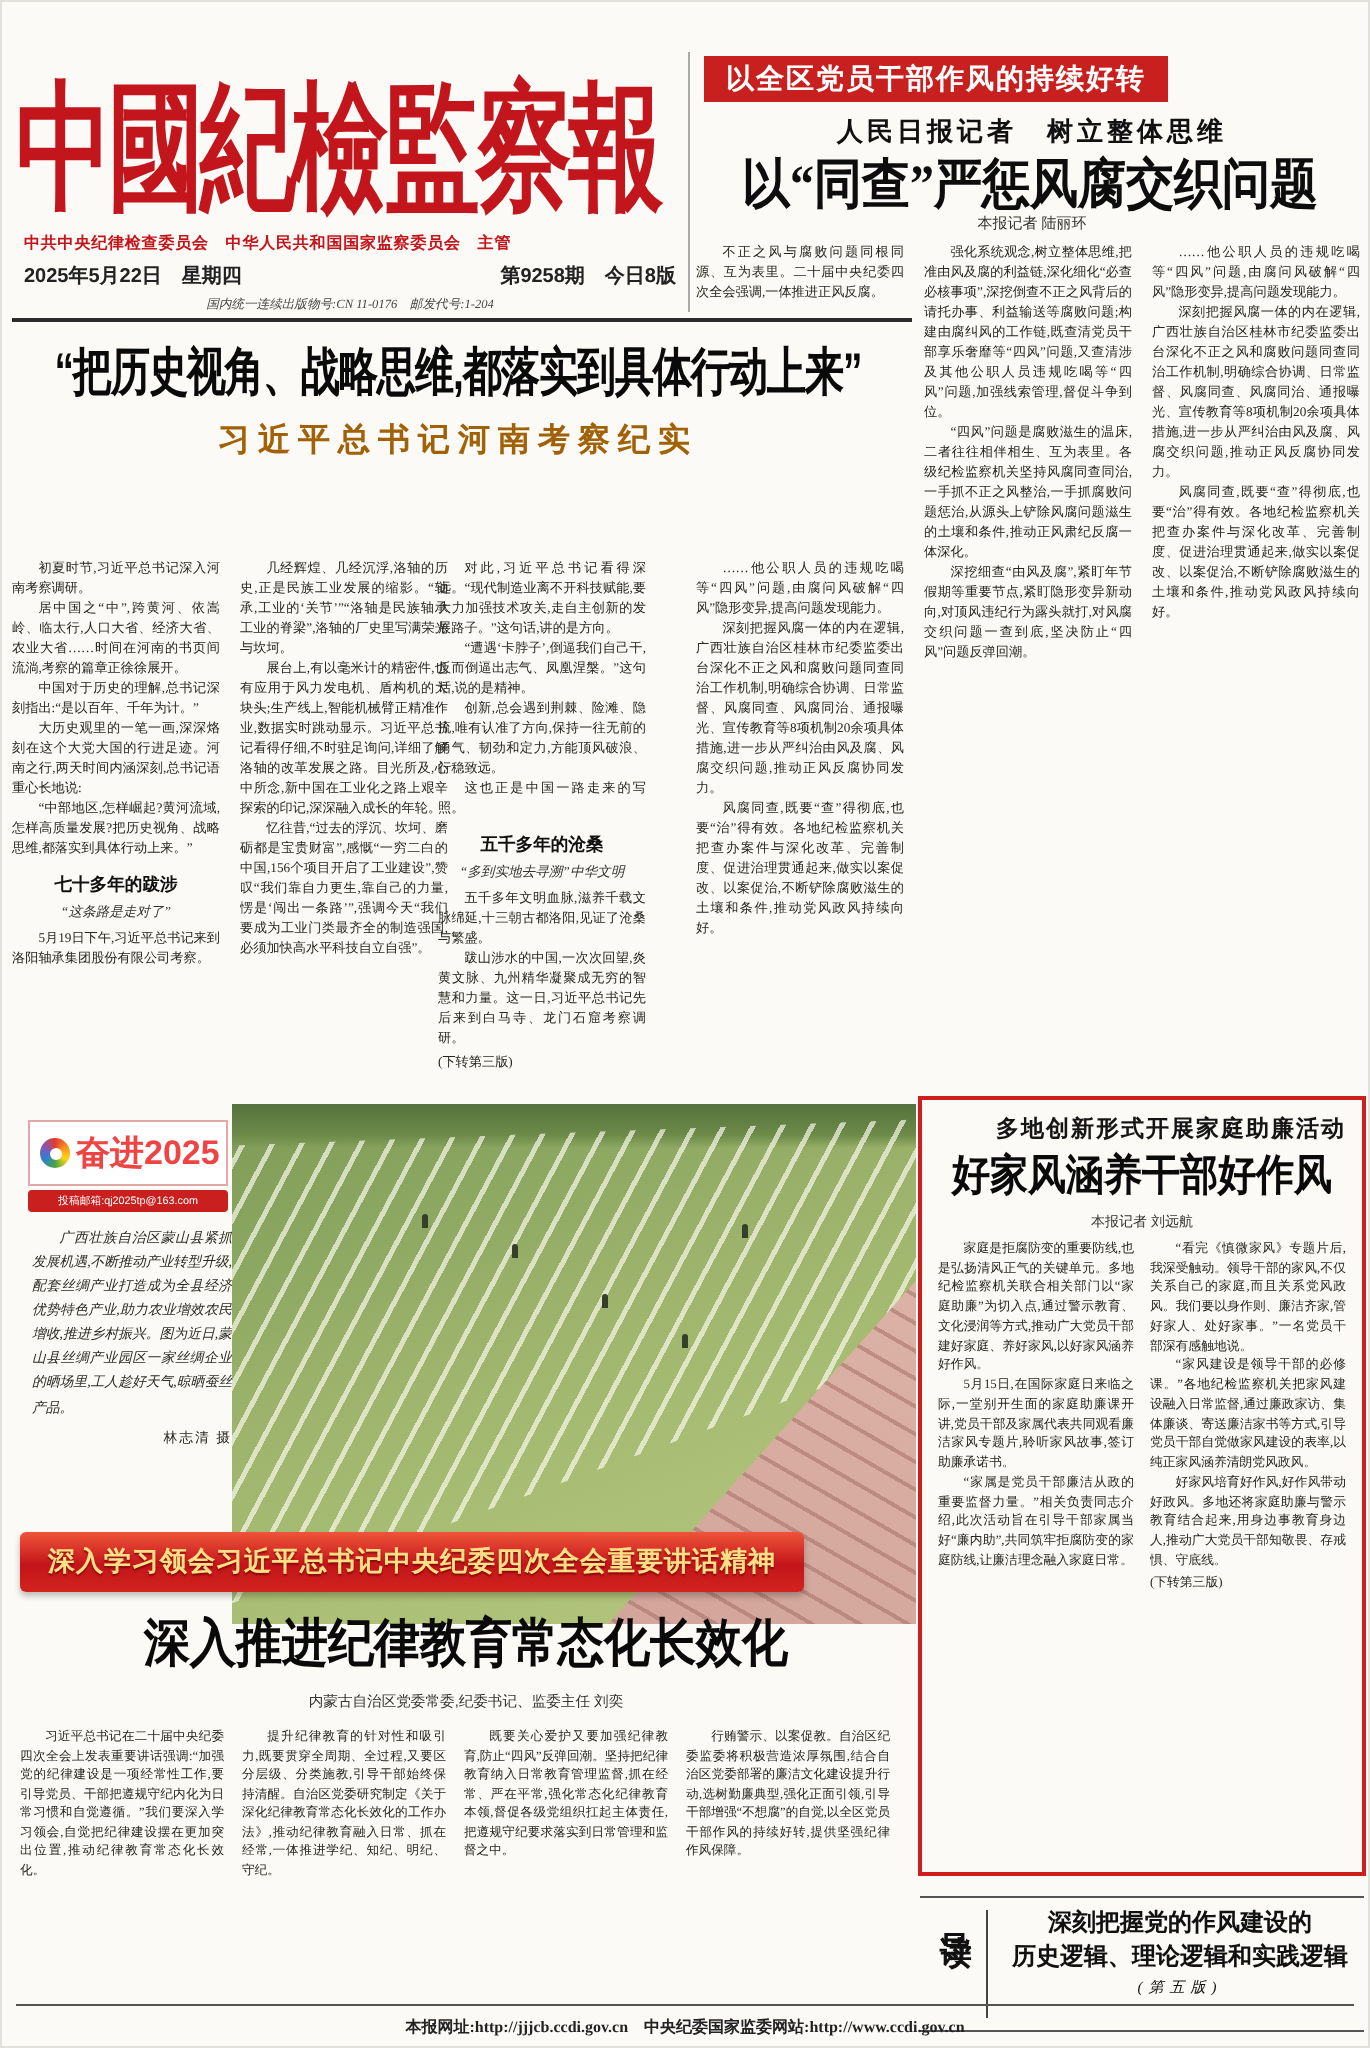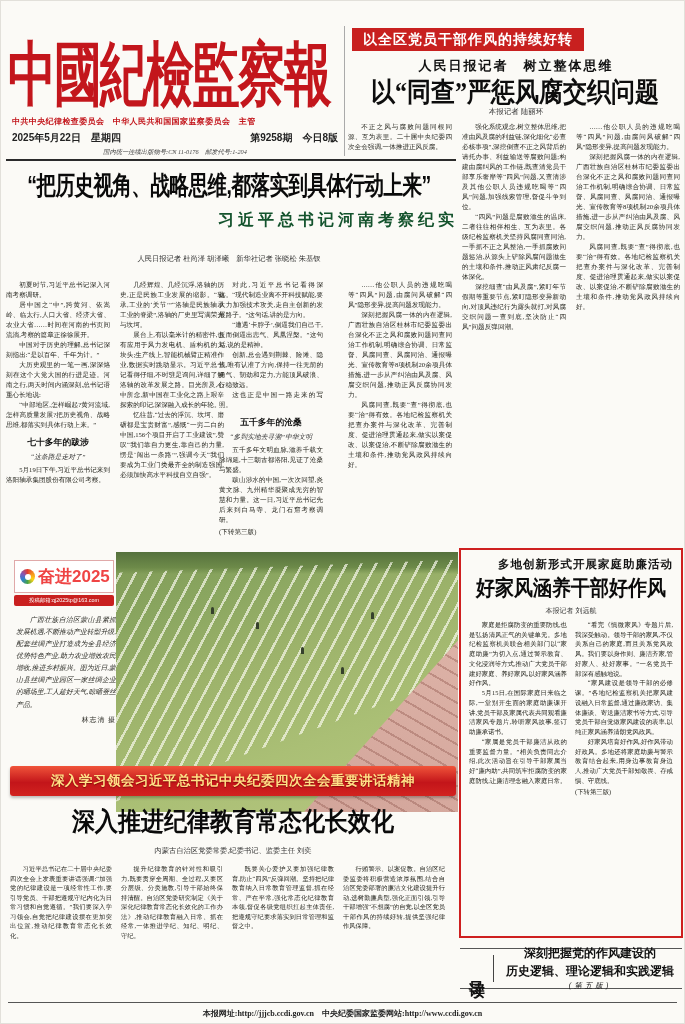--- a/index.html
+++ b/index.html
@@ -27,22 +27,22 @@
 
   .bodytext{font-size:6.6px;line-height:1.52;text-align:justify;color:#26261f;font-family:"Liberation Serif","DejaVu Serif",serif;overflow:hidden;}
   .bodytext p{text-indent:2em;}
   .sec-title{text-align:center;font-weight:bold;font-size:8.8px;margin:6px 0 2px;color:#111;}
   .sec-quote{text-align:center;font-style:italic;font-size:6.8px;margin-bottom:3px;color:#333;}
   .cont-mark{text-indent:0 !important;margin-top:2px;}
 
   
   .hn-headline{left:0;top:168px;width:458px;text-align:center;font-weight:900;font-size:19.5px;color:#0a0a0a;
     letter-spacing:-.5px;transform:scaleY(1.32);transform-origin:top center;white-space:nowrap;}
-  .hn-subhead{left:0;top:210px;width:458px;text-align:right;font-weight:bold;font-size:16px;letter-spacing:4px;
-    color:#14532d;font-family:"Liberation Serif","DejaVu Serif",serif;}
+  .hn-subhead{left:0;top:210px;width:458px;text-align:center;font-weight:bold;font-size:16px;letter-spacing:4px;
+    color:#a16207;font-family:"Liberation Serif","DejaVu Serif",serif;}
   .hn-byline{left:0;top:254px;width:458px;text-align:center;font-size:7.3px;color:#333;}
 
   
   .photo{left:116px;top:552px;width:342px;height:260px;overflow:hidden;
     background:linear-gradient(160deg,#7f9a56 0%,#8aa660 20%,#9db36b 42%,#aabf75 68%,#b6c680 100%);}
   .photo .trees{position:absolute;left:0;top:0;width:100%;height:22px;
     background:linear-gradient(180deg,#55713d,#6d8a49 70%,rgba(109,138,73,0));}
   .photo .rows{position:absolute;inset:0;
     background:repeating-linear-gradient(118deg,rgba(250,250,238,.8) 0 2.5px,rgba(140,170,95,0) 2.5px 13px);
     clip-path:polygon(0 8%,100% 3%,100% 48%,0 96%);opacity:.85;}
@@ -67,32 +67,32 @@
   
   .jf-box{left:459px;top:548px;width:224px;height:390px;border:2px solid #ce1f1f;background:#fbfaf6;padding:7px 8px 5px;}
   .jf-kicker{text-align:right;font-weight:bold;font-size:11.5px;letter-spacing:1px;color:#151515;font-family:"Liberation Serif","DejaVu Serif",serif;}
   .jf-headline{text-align:center;font-weight:900;font-size:19px;color:#0a0a0a;margin-top:3px;
     font-family:"Liberation Serif","DejaVu Serif",serif;transform:scaleY(1.12);white-space:nowrap;}
   .jf-byline{text-align:center;font-size:7px;color:#333;margin:5px 0 4px;}
   .jf-cols{display:flex;gap:8px;height:305px;}
   .jf-cols .bodytext{flex:1;font-size:6.4px;}
 
   
-  .banner2{left:10px;top:766px;width:446px;height:30px;border-radius:3px;display:flex;align-items:center;justify-content:center;
+  .banner2{left:10px;top:766px;width:392px;height:30px;border-radius:3px;display:flex;align-items:center;justify-content:center;
     background:linear-gradient(180deg,#f0543a 0%,#c3151a 55%,#d2231f 100%);box-shadow:0 2px 3px rgba(0,0,0,.25);}
   .banner2 span{color:#ffdf86;font-weight:bold;font-size:13.5px;letter-spacing:.5px;text-shadow:0 1px 1px rgba(110,0,0,.7);
     font-family:"Liberation Serif","DejaVu Serif",serif;white-space:nowrap;}
   .jl-headline{left:10px;top:804px;width:446px;text-align:center;font-weight:900;font-size:23px;color:#0a0a0a;
     font-family:"Liberation Serif","DejaVu Serif",serif;transform:scaleY(1.12);transform-origin:top center;white-space:nowrap;}
   .jl-byline{left:10px;top:846px;width:446px;text-align:center;font-size:7.3px;color:#333;}
   .jl-col{top:864px;height:138px;width:102px;font-size:6.3px;}
 
   
-  .daodu{left:460px;top:948px;width:222px;height:41px;border-top:1.5px solid #555;border-bottom:1.5px solid #555;
-    display:flex;align-items:center;padding:4px 2px;}
+  .daodu{left:460px;top:948px;width:222px;height:68px;border-top:1.5px solid #555;border-bottom:1.5px solid #555;
+    display:flex;padding:4px 2px;}
   .daodu-label{writing-mode:vertical-rl;text-orientation:upright;font-size:16px;font-weight:bold;color:#111;
     letter-spacing:2px;margin:0 4px;font-family:"Liberation Serif","DejaVu Serif",serif;}
   .daodu-div{width:1px;align-self:stretch;background:#444;margin:2px 6px 2px 2px;}
   .daodu-text{flex:1;text-align:center;font-weight:bold;font-size:12px;line-height:1.45;color:#111;
     font-family:"Liberation Serif","DejaVu Serif",serif;}
   .daodu-page{font-size:7.5px;font-weight:normal;letter-spacing:3px;margin-top:1px;font-style:italic;}
 
   
   .footer-rule{left:8px;top:1002px;width:669px;height:1px;background:#555;}
   .footer{left:0;top:1008px;width:685px;text-align:center;font-size:8px;font-weight:bold;color:#222;
@@ -131,21 +131,20 @@
       <p>深挖细查“由风及腐”,紧盯年节假期等重要节点,紧盯隐形变异新动向,对顶风违纪行为露头就打,对风腐交织问题一查到底,坚决防止“四风”问题反弹回潮。</p>
     </div>
   <div class="abs bodytext" style="left:576px;top:122px;width:104px;height:424px;">
       <p>……他公职人员的违规吃喝等“四风”问题,由腐问风破解“四风”隐形变异,提高问题发现能力。</p>
       <p>深刻把握风腐一体的内在逻辑,广西壮族自治区桂林市纪委监委出台深化不正之风和腐败问题同查同治工作机制,明确综合协调、日常监督、风腐同查、风腐同治、通报曝光、宣传教育等8项机制20余项具体措施,进一步从严纠治由风及腐、风腐交织问题,推动正风反腐协同发力。</p>
       <p>风腐同查,既要“查”得彻底,也要“治”得有效。各地纪检监察机关把查办案件与深化改革、完善制度、促进治理贯通起来,做实以案促改、以案促治,不断铲除腐败滋生的土壤和条件,推动党风政风持续向好。</p>
     </div>
 
   <div class="abs hn-headline">“把历史视角、战略思维,都落实到具体行动上来”</div>
   <div class="abs hn-subhead">习近平总书记河南考察纪实</div>
-  <div class="abs hn-byline">人民日报记者 杜尚泽 胡泽曦　新华社记者 张晓松 朱基钗</div>
 
   <div class="abs bodytext" style="left:6px;top:280px;width:104px;height:270px;">
     <div>
         <p>初夏时节,习近平总书记深入河南考察调研。</p>
         <p>居中国之“中”,跨黄河、依嵩岭、临太行,人口大省、经济大省、农业大省……时间在河南的书页间流淌,考察的篇章正徐徐展开。</p>
         <p>中国对于历史的理解,总书记深刻指出:“是以百年、千年为计。”</p>
         <p>大历史观里的一笔一画,深深烙刻在这个大党大国的行进足迹。河南之行,两天时间内涵深刻,总书记语重心长地说:</p>
         <p>“中部地区,怎样崛起?黄河流域,怎样高质量发展?把历史视角、战略思维,都落实到具体行动上来。”</p>
       </div>
     <div class="sec-title">七十多年的跋涉</div>

